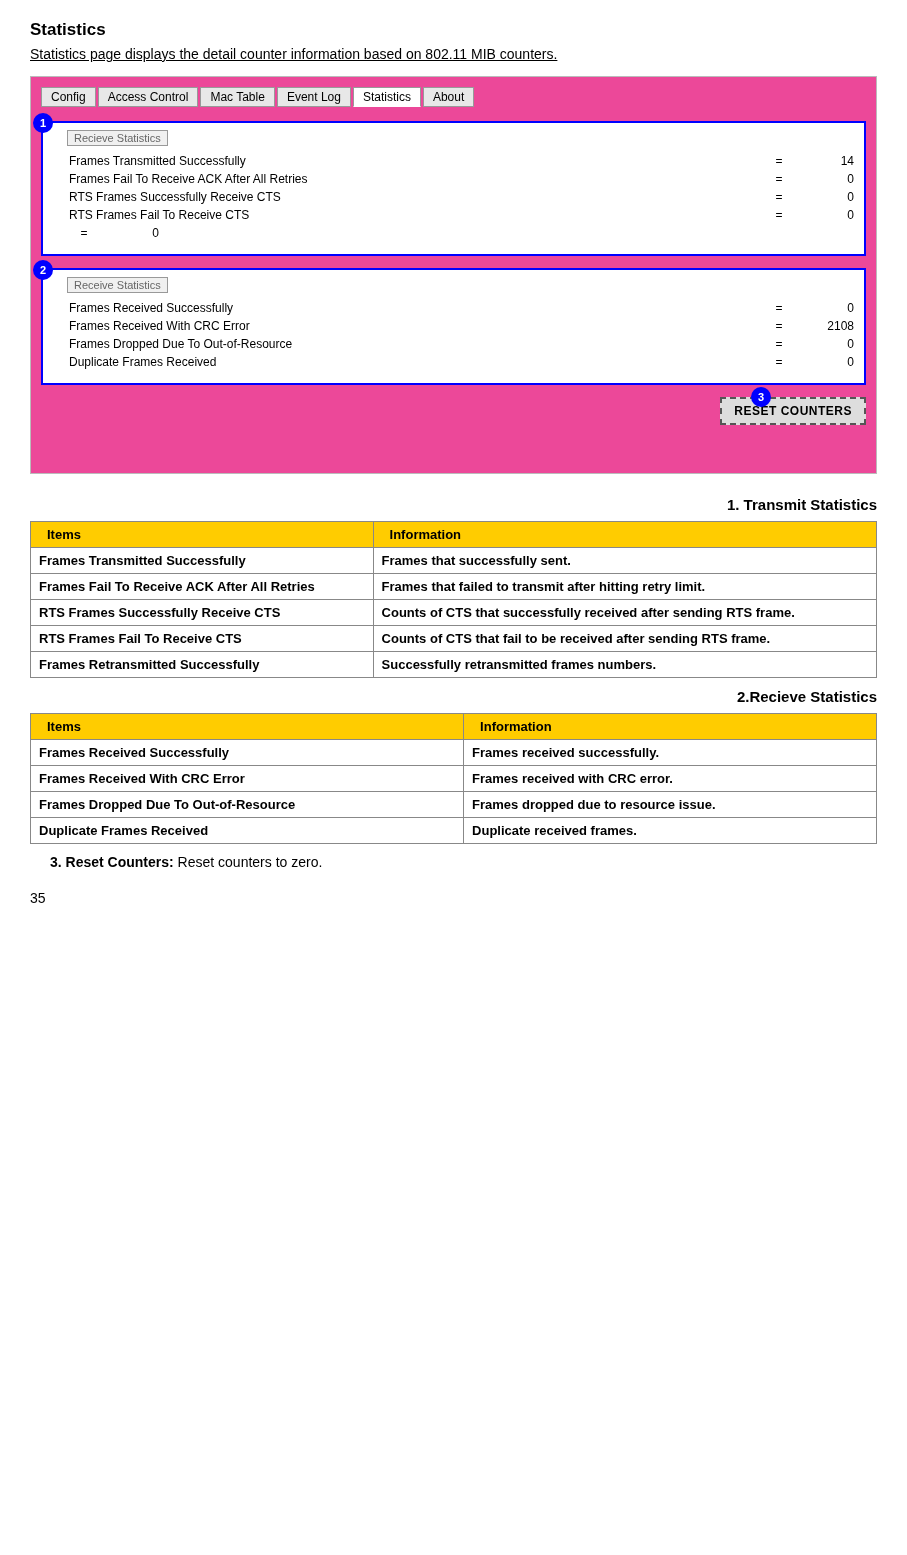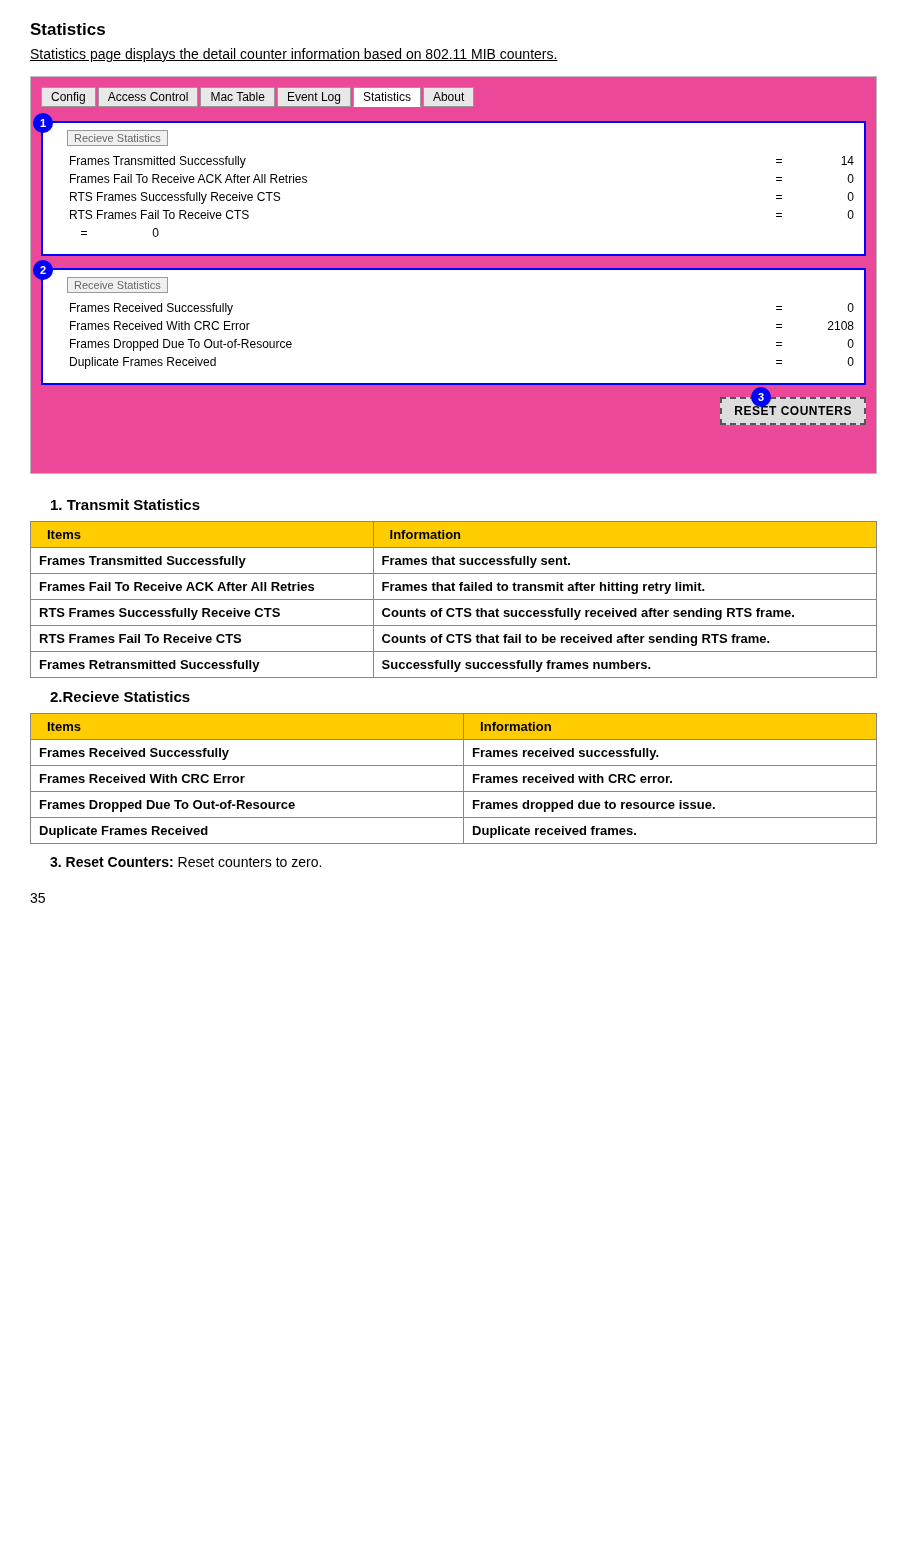--- a/index.html
+++ b/index.html
@@ -129,20 +129,21 @@
       font-size: 12px;
       font-weight: bold;
       cursor: pointer;
       letter-spacing: 0.5px;
     }
     
     .section-heading {
       font-size: 15px;
       font-weight: bold;
       margin: 10px 0 8px 20px;
+      text-align: right;
     }
     .doc-table {
       width: 100%;
       border-collapse: collapse;
       margin-bottom: 10px;
     }
     .doc-table thead tr {
       background: #ffcc00;
     }
     .doc-table th {
@@ -277,21 +278,21 @@
     <tr>
       <td>RTS Frames Successfully Receive CTS</td>
       <td>Counts of CTS that successfully received after sending RTS frame.</td>
     </tr>
     <tr>
       <td>RTS Frames Fail To Receive CTS</td>
       <td>Counts of CTS that fail to be received after sending RTS frame.</td>
     </tr>
     <tr>
       <td>Frames Retransmitted Successfully</td>
-      <td>Successfully successfully frames numbers.</td>
+      <td>Successfully retransmitted frames numbers.</td>
     </tr>
   </tbody>
 </table>
 
 <div class="section-heading">2.Recieve Statistics</div>
 <table class="doc-table">
   <thead>
     <tr>
       <th>Items</th>
       <th>Information</th>

